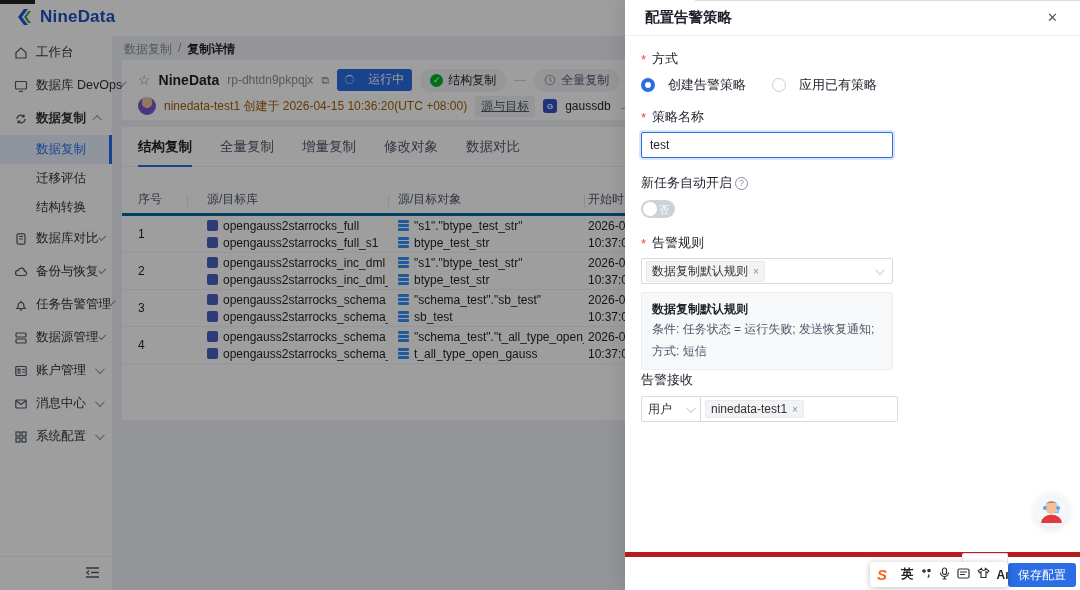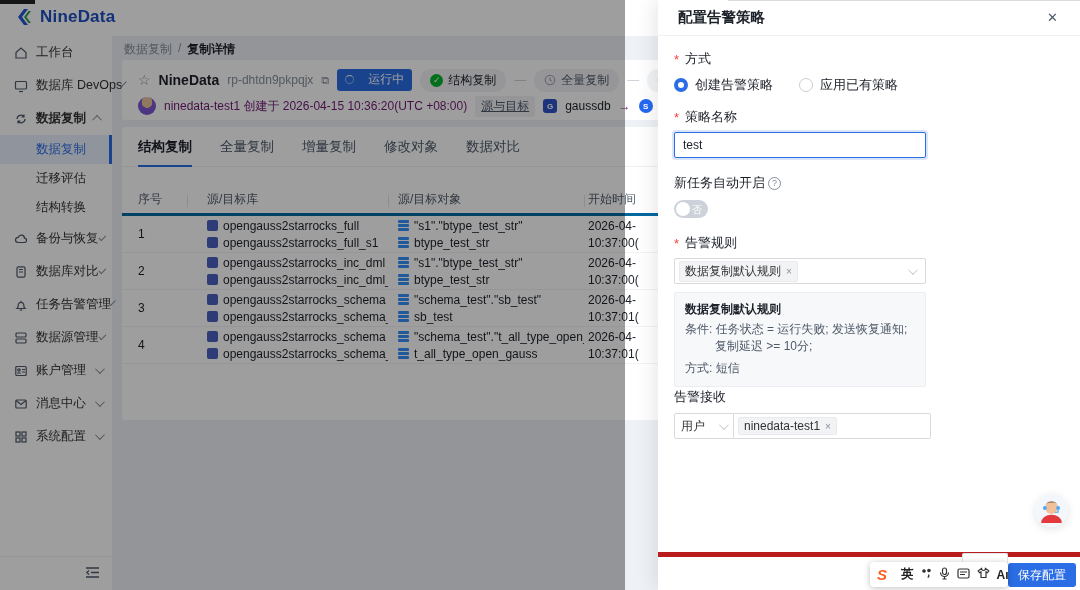--- a/index.html
+++ b/index.html
@@ -43,21 +43,21 @@
   .copy{color:#86909c;font-size:11px;}
   .badge-run{background:#2b6de5;color:#fff;border-radius:3px;padding:2px 8px 3px;display:inline-flex;align-items:center;gap:14px;font-size:12px;}
   .spinner{width:9px;height:9px;border:1.5px solid rgba(255,255,255,.45);border-top-color:#fff;border-radius:50%;display:inline-block;}
   .step-pill{background:#f2f3f5;border-radius:11px;padding:3px 10px;display:inline-flex;align-items:center;gap:5px;color:#1d2129;font-size:12px;}
   .step-pill.pend{color:#4e5969;}
   .ok-dot{width:13px;height:13px;border-radius:50%;background:#00b42a;color:#fff;font-size:9px;display:inline-flex;align-items:center;justify-content:center;}
   .clock{width:12px;height:12px;}
   .clock svg{width:12px;height:12px;stroke:#a9aeb8;fill:none;stroke-width:1.3;}
   .dashsep{color:#c9cdd4;}
   .avatar{width:18px;height:18px;border-radius:50%;background:radial-gradient(circle at 50% 30%,#e8c49a 0 34%,#7b57d2 36%);flex:0 0 18px;}
-  .meta{color:#701a75;text-align:right;}
+  .meta{color:#a16207;text-align:right;}
   .st-tag{background:#f2f3f5;color:#4e5969;padding:2px 6px;border-radius:2px;text-decoration:underline;}
   .db-ico{width:14px;height:14px;border-radius:3px;background:#2f54c9;color:#fff;font-size:8px;font-weight:bold;display:inline-flex;align-items:center;justify-content:center;}
   .sr-ico{width:14px;height:14px;border-radius:50%;background:#2468f2;color:#fff;font-size:8px;font-weight:bold;display:inline-flex;align-items:center;justify-content:center;}
   .more-link{color:#2b6de5;display:inline-flex;align-items:center;gap:4px;margin-left:10px;cursor:pointer;}
   .more-link .chev{border-color:#2b6de5;}
 
   
   .tabs{display:flex;gap:28px;padding:0 16px;height:40px;align-items:center;border-bottom:1px solid #f0f0f0;font-size:13.5px;color:#4e5969;}
   .tab{height:100%;display:flex;align-items:center;position:relative;cursor:pointer;}
   .tab.active{color:#1d2129;font-weight:bold;}
@@ -79,30 +79,30 @@
   .dbicon{width:11px;height:11px;flex:0 0 11px;}
   .dbicon svg{width:11px;height:11px;}
   .objicon{width:11px;height:11px;flex:0 0 11px;}
   .objicon svg{width:11px;height:11px;}
   .timecell{color:#1d2129;line-height:16px;}
 
   
   .mask{position:absolute;left:0;top:0;width:625px;height:590px;background:rgba(0,0,0,0.38);z-index:50;}
 
   
-  .drawer{position:absolute;right:0;top:0;width:422px;height:590px;background:#fff;z-index:60;box-shadow:-6px 0 16px rgba(0,0,0,.08);}
+  .drawer{position:absolute;right:0;top:0;width:455px;height:590px;background:#fff;z-index:60;box-shadow:-6px 0 16px rgba(0,0,0,.08);}
   .drawer-topline{position:absolute;left:70px;right:0;top:0;height:1px;background:#dcdcdc;}
   .d-head{height:36px;display:flex;align-items:center;justify-content:space-between;padding:0 22px 0 20px;border-bottom:1px solid #f0f0f0;}
   .d-title{font-size:14.5px;font-weight:bold;}
   .d-close{color:#4e5969;font-size:13px;cursor:pointer;}
   .d-body{padding:14px 16px 0;}
   .f-label{font-size:13px;color:#1d2129;height:18px;display:flex;align-items:center;gap:3px;}
   .req::before{content:"*";color:#f53f3f;margin-right:3px;}
   .radio-row{display:flex;align-items:center;gap:26px;margin:8px 0 14px;height:18px;}
-  .radio{display:flex;align-items:center;gap:7px;font-size:13px;cursor:pointer;}
+  .radio{display:flex;align-items:center;gap:13px;font-size:13px;cursor:pointer;}
   .rdot{width:14px;height:14px;border-radius:50%;background:#fff;}
   .rdot.on{border:4.5px solid #2b6de5;}
   .rdot.off{border:1px solid #c9cdd4;}
   .txt-input{width:252px;height:26px;border:1px solid #2b6de5;border-radius:2px;padding:0 8px;font-size:12px;color:#1d2129;outline:none;box-shadow:0 0 0 2px rgba(43,109,229,.18);margin:6px 0 16px;font-family:inherit;}
   .help{width:13px;height:13px;border-radius:50%;border:1px solid #86909c;color:#86909c;font-size:9px;display:inline-flex;align-items:center;justify-content:center;}
   .switch{width:34px;height:18px;border-radius:9px;background:#cdd2da;position:relative;margin:8px 0 16px;cursor:pointer;}
   .switch .knob{position:absolute;left:2px;top:2px;width:14px;height:14px;border-radius:50%;background:#fff;}
   .switch .sw-txt{position:absolute;right:6px;top:3px;color:#fff;font-size:10px;}
   .sel{width:252px;height:26px;border:1px solid #d9d9d9;border-radius:2px;display:flex;align-items:center;padding:0 8px 0 4px;position:relative;margin-top:6px;background:#fff;cursor:pointer;}
   .sel .chev{position:absolute;right:10px;top:9px;border-color:#c9cdd4;}
@@ -181,34 +181,34 @@
     </div>
     <div class="side-sub">
       <span>迁移评估</span>
     </div>
     <div class="side-sub">
       <span>结构转换</span>
     </div>
     <div class="side-item">
       <span class="sicon">
           <svg viewBox="0 0 14 14">
-            <path d="M4 10.5a2.6 2.6 0 0 1 .3-5.2 3.2 3.2 0 0 1 6.2.8 2.2 2.2 0 0 1-.4 4.4z"></path>
-          </svg>
-        </span>
-      <span class="lbl">备份与恢复</span>
-      <span class="chev down"></span>
-    </div>
-    <div class="side-item">
-      <span class="sicon">
-          <svg viewBox="0 0 14 14">
             <rect x="3" y="1.8" width="8" height="10.4" rx="1.5"></rect>
             <path d="M5 4.5h4M5 7h4"></path>
           </svg>
         </span>
       <span class="lbl">数据库对比</span>
+      <span class="chev down"></span>
+    </div>
+    <div class="side-item">
+      <span class="sicon">
+          <svg viewBox="0 0 14 14">
+            <path d="M4 10.5a2.6 2.6 0 0 1 .3-5.2 3.2 3.2 0 0 1 6.2.8 2.2 2.2 0 0 1-.4 4.4z"></path>
+          </svg>
+        </span>
+      <span class="lbl">备份与恢复</span>
       <span class="chev down"></span>
     </div>
     <div class="side-item">
       <span class="sicon">
           <svg viewBox="0 0 14 14">
             <path d="M3 10.5c1-.8 1.2-2 1.2-3.3A2.8 2.8 0 0 1 7 4.3a2.8 2.8 0 0 1 2.8 2.9c0 1.3.2 2.5 1.2 3.3zM7 4.3V2.8"></path>
             <path d="M5.8 12h2.4"></path>
           </svg>
         </span>
       <span class="lbl">任务告警管理</span>
@@ -543,21 +543,20 @@
         <span class="tag">
           <span>数据复制默认规则</span>
           <span class="x">×</span>
         </span>
         <span class="chev down"></span>
       </div>
 
       <div class="rule-box">
         <div class="rb-title">数据复制默认规则</div>
         <div>条件: 任务状态 = 运行失败; 发送恢复通知;</div>
-        <div class="indent">复制延迟 &gt;= 10分;</div>
         <div class="rb-mode">方式: 短信</div>
       </div>
 
       <div class="recv">
         <div class="f-label">告警接收</div>
         <div class="recv-row">
           <div class="recv-sel">
             <span>用户</span>
             <span class="chev down"></span>
           </div>

